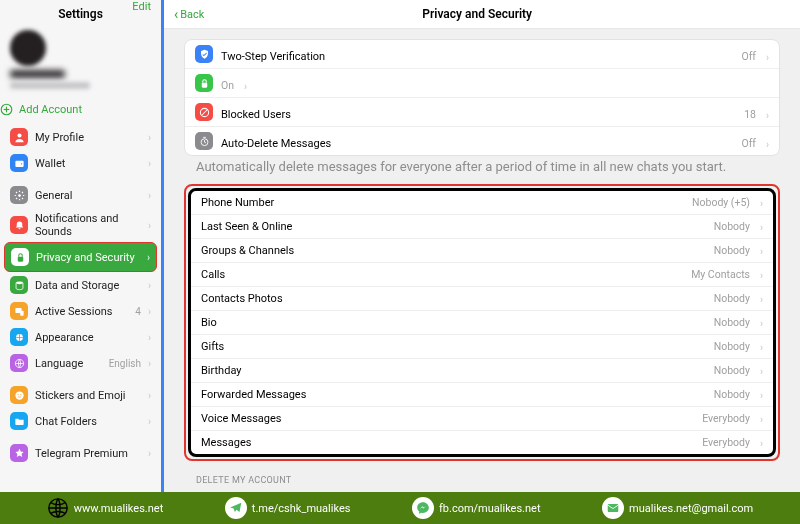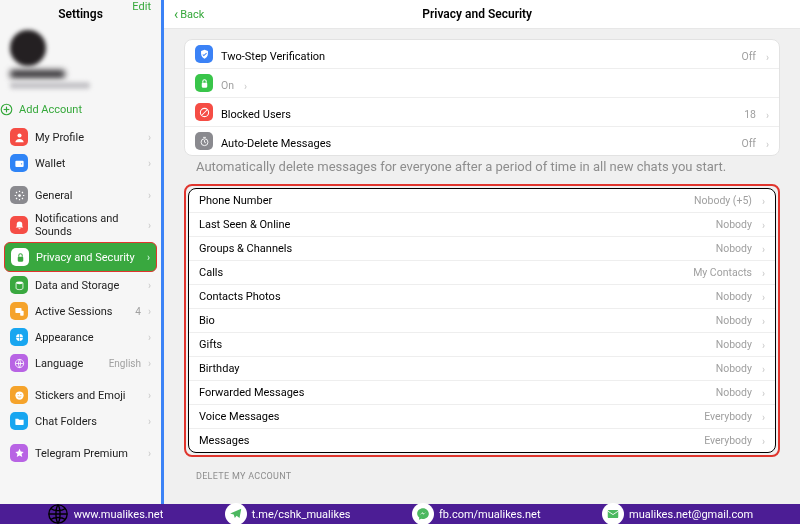--- a/index.html
+++ b/index.html
@@ -41,22 +41,22 @@
 .card { background: #fff; border-radius: 8px; border: 1px solid #e2e2e2; overflow: hidden; }
 .row { display: flex; align-items: flex-end; padding: 5px 10px; font-size: 11px; border-bottom: 1px solid #eee; gap: 8px; }
 .row:last-child { border-bottom: none; }
 .row .icon-box { width: 18px; height: 18px; border-radius: 5px; display: flex; align-items: center; justify-content: center; color: #fff; flex-shrink: 0; }
 .row .label { flex: 1; color: #000; }
 .row .value { color: #a0a0a0; font-size: 10.5px; }
 .row .chev { color: #c7c7c7; font-size: 10px; margin-left: 2px; }
 .section-footer { font-size: 13px; color: #8d8d8d; padding: 3px 12px 0; line-height: 1.3; }
 .section-header { font-size: 9px; color: #8d8d8d; text-transform: uppercase; padding: 6px 12px 3px; letter-spacing: .3px; }
 .highlighted { border: 2px solid #e0352d; border-radius: 8px; padding: 2px; margin-top: -2px; }
-.highlighted .card { border: 1px solid #000000; }
-.footer-bar { height: 20px; background: #4c1d95; display: flex; align-items: center; justify-content: space-around; color: #fff; font-size: 11px; padding: 0 16px; }
+.highlighted .card { border: 3px solid #000000; }
+.footer-bar { height: 32px; background: #4d7c0f; display: flex; align-items: center; justify-content: space-around; color: #fff; font-size: 11px; padding: 0 16px; }
 .footer-bar .f-item { display: flex; align-items: center; gap: 5px; }
 .footer-bar .f-icon { width: 22px; height: 22px; border-radius: 50%; background: #fff; display: flex; align-items: center; justify-content: center; color: #4cb860; font-weight: bold; }
 .globe-icon { width: 22px; height: 22px; }
 svg { display: block; }
 </style>
 </head>
 <body>
 
 <div class="app">
   <div class="sidebar">

